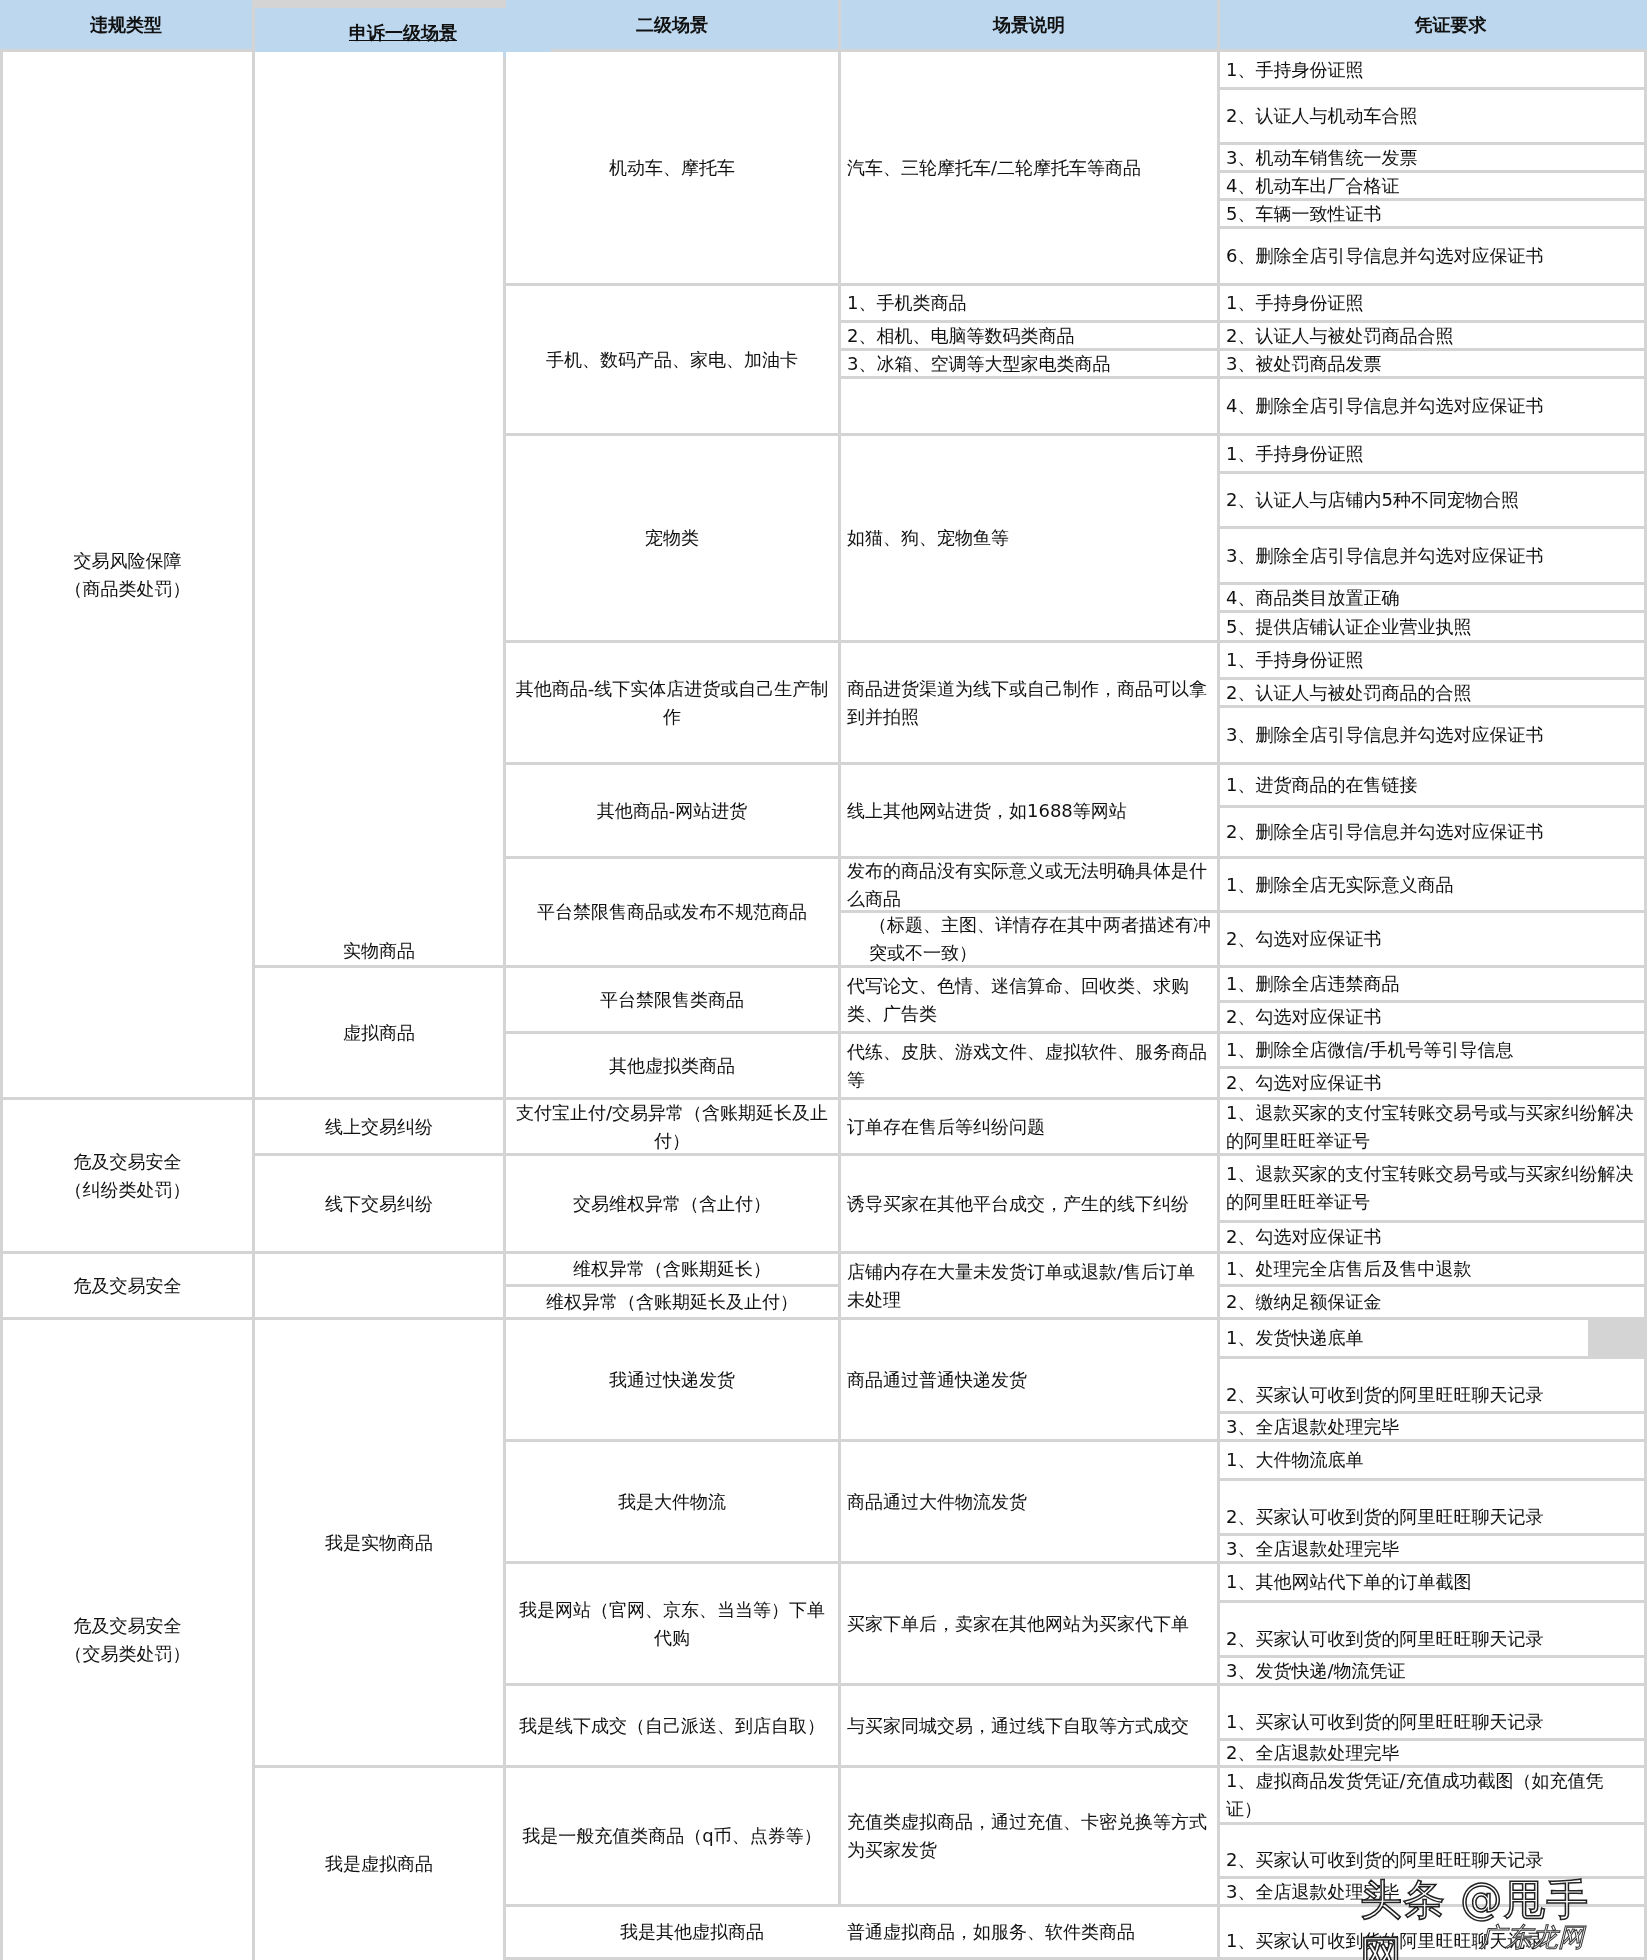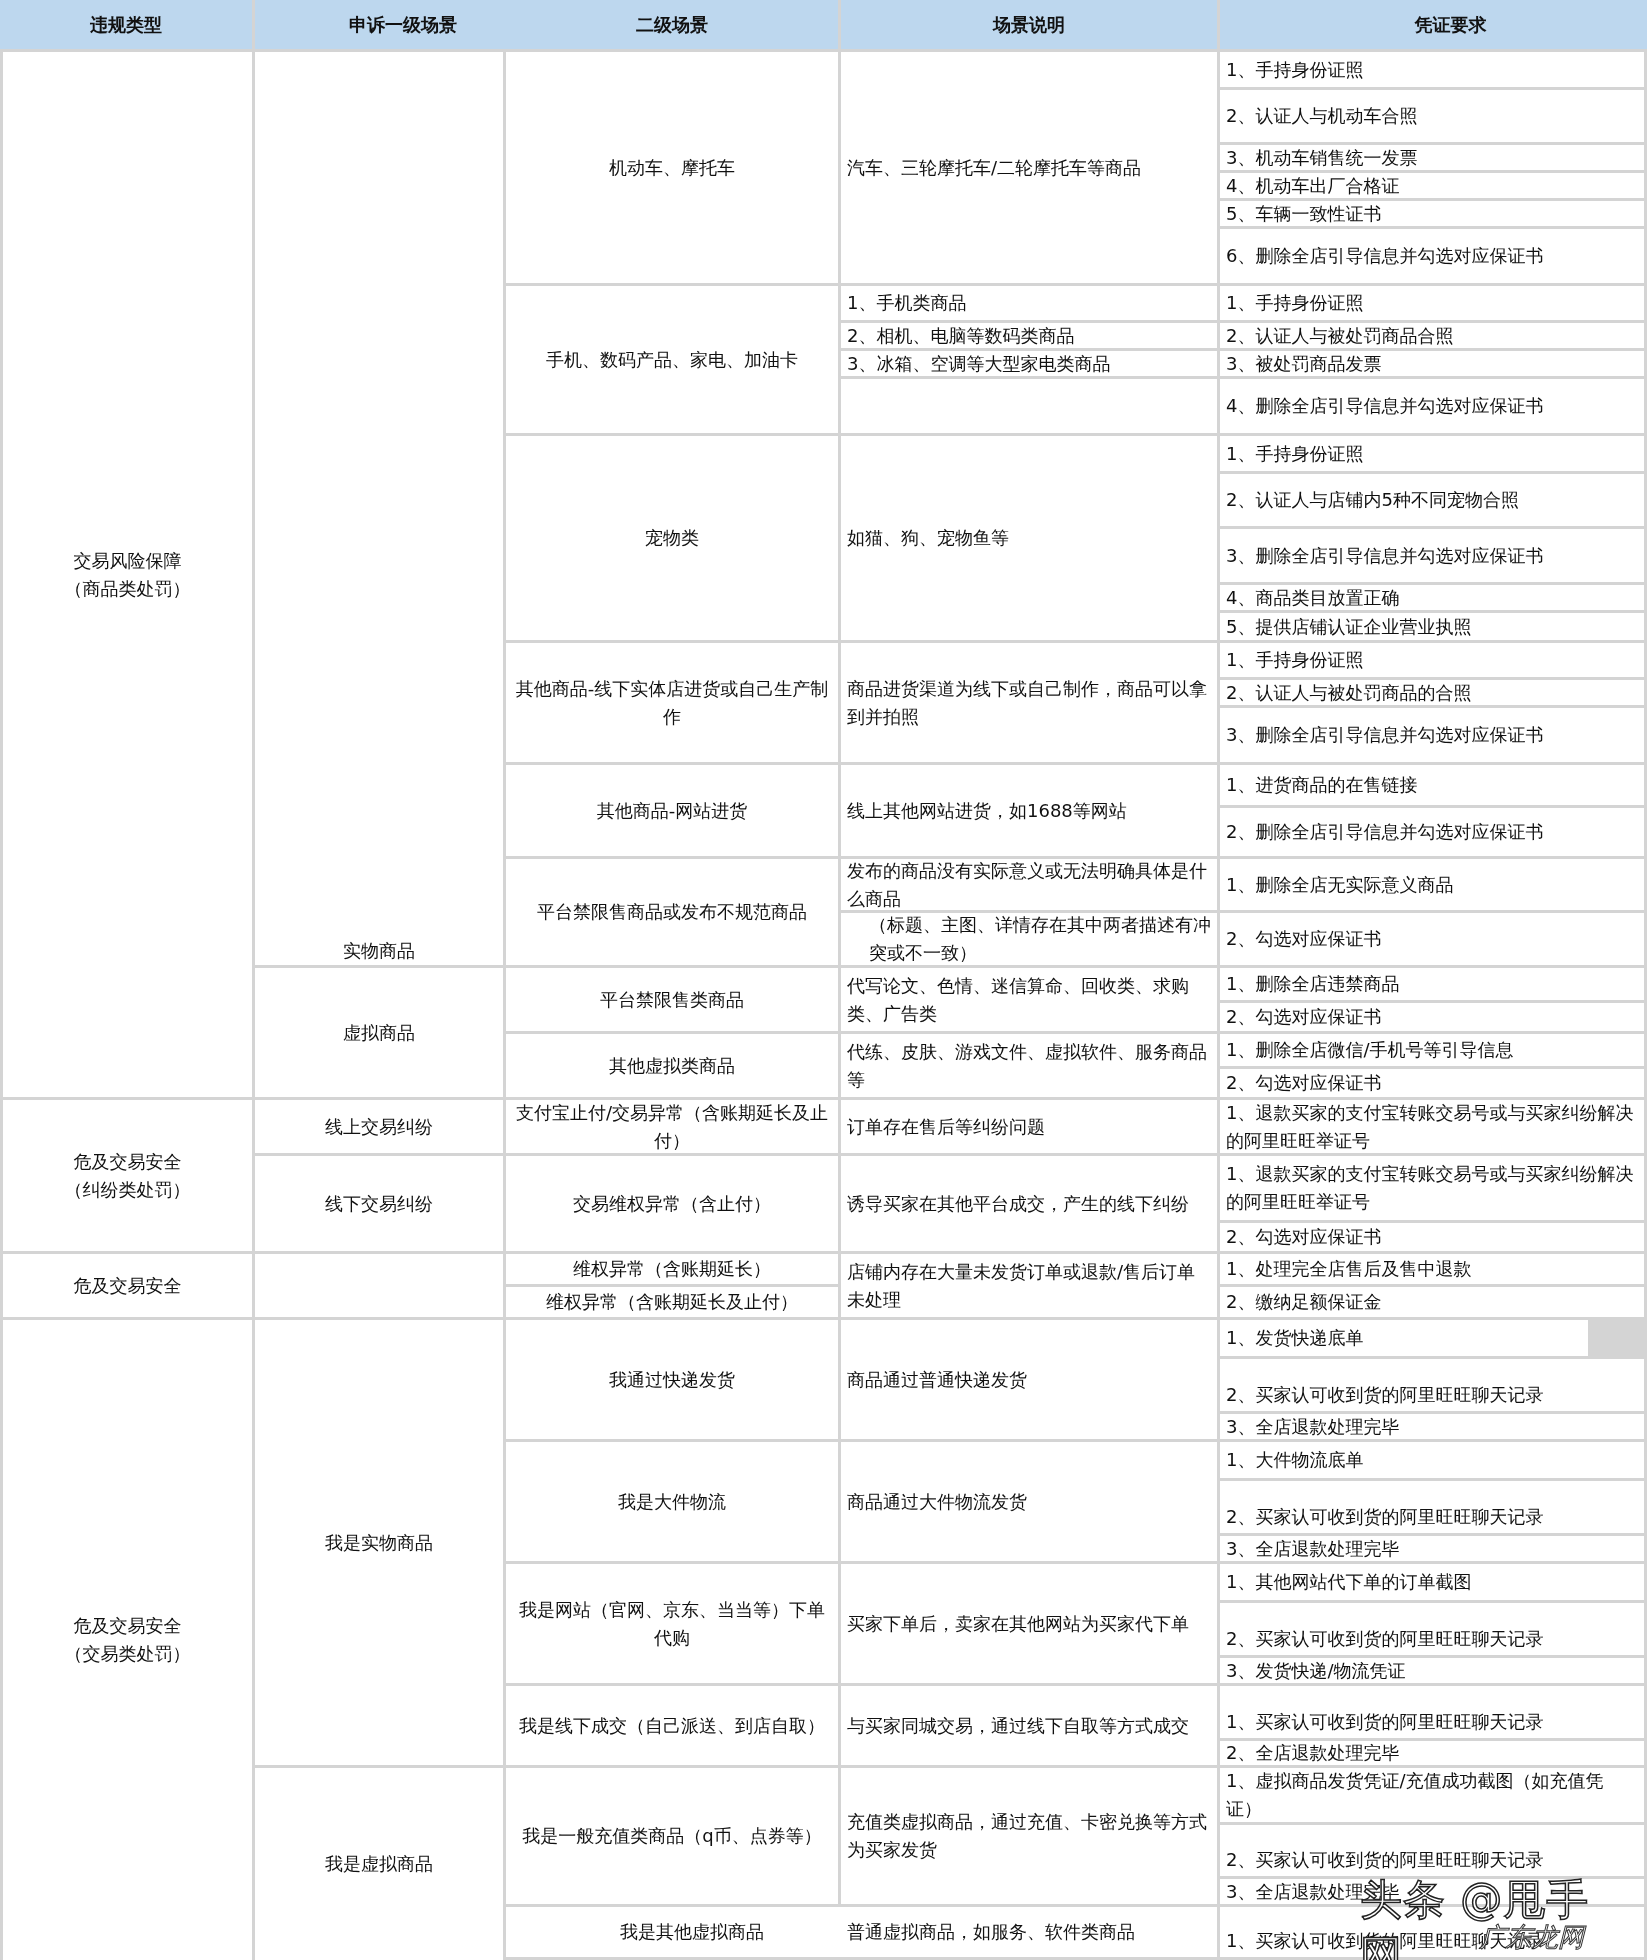--- a/index.html
+++ b/index.html
@@ -20,21 +20,21 @@
   #watermark .wm-main { position: absolute; left: 0; top: 0; font-size: 42px; color: #ffffff;
                -webkit-text-stroke: 1.5px #222; font-family: "DejaVu Sans", sans-serif; letter-spacing: 1px; }
   #watermark .wm-sub { position: absolute; left: 120px; top: 48px; font-size: 26px; color: #ffffff;
                -webkit-text-stroke: 1px #333; font-family: "DejaVu Sans", sans-serif; font-style: italic; }
 </style>
 </head>
 <body>
 
 <div id="table">
     <div class="cell head" style="left: 0px; top: 0px; width: 252px; height: 49px;"><span>违规类型</span></div>
-    <div class="cell head" style="left: 255px; top: 0px; width: 296px; height: 49px;"><span>申诉一级场景</span></div>
+    <div class="cell head" style="left: 255px; top: 8px; width: 296px; height: 49px; text-decoration: underline;"><span>申诉一级场景</span></div>
     <div class="cell head" style="left: 506px; top: 0px; width: 332px; height: 49px;"><span>二级场景</span></div>
     <div class="cell head" style="left: 841px; top: 0px; width: 376px; height: 49px;"><span>场景说明</span></div>
     <div class="cell head" style="left: 1220px; top: 0px; width: 427px; height: 49px; padding-left: 40px;"><span>凭证要求</span></div>
     <div class="cell center" style="left: 3px; top: 52px; width: 249px; height: 1045px;"><span>交易风险保障
 （商品类处罚）</span></div>
     <div class="cell center" style="left: 255px; top: 52px; width: 248px; height: 913px; align-items: flex-end;"><span>实物商品</span></div>
     <div class="cell center" style="left: 506px; top: 52px; width: 332px; height: 231px;"><span>机动车、摩托车</span></div>
     <div class="cell left" style="left: 841px; top: 52px; width: 376px; height: 231px;"><span>汽车、三轮摩托车/二轮摩托车等商品</span></div>
     <div class="cell left" style="left: 1220px; top: 52px; width: 424px; height: 35px;"><span>1、手持身份证照</span></div>
     <div class="cell left" style="left: 1220px; top: 90px; width: 424px; height: 52px;"><span>2、认证人与机动车合照</span></div>

